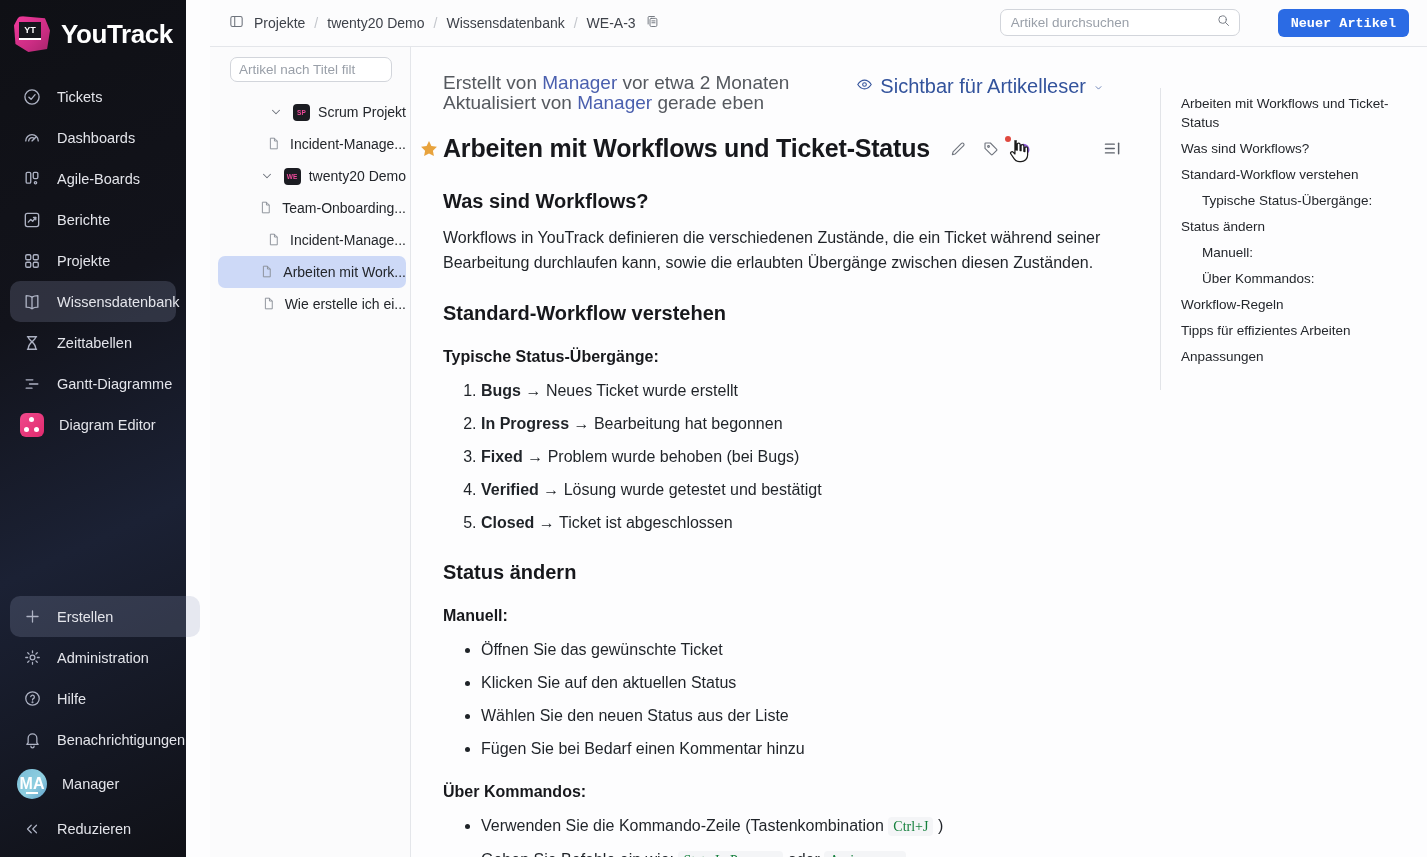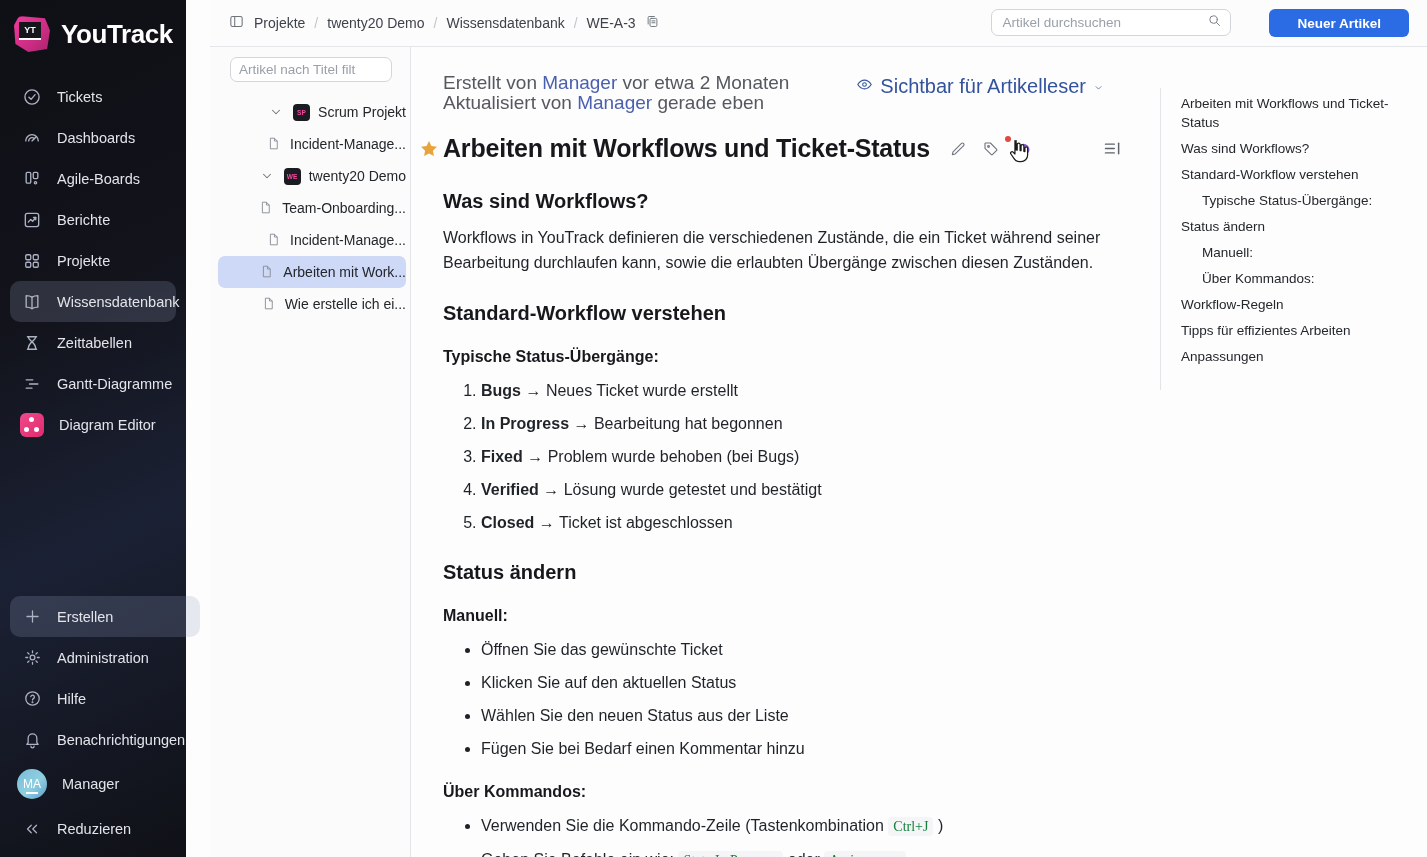--- a/index.html
+++ b/index.html
@@ -29,39 +29,39 @@
   .nav-item svg{stroke:var(--nav-icon);fill:none;stroke-width:1.6;stroke-linecap:round;stroke-linejoin:round;}
   .nav-item.active{background:rgba(150,160,190,.22);margin:0 10px;padding-left:12px;border-radius:10px;}
   .tile-icon{width:24px;height:24px;border-radius:6px;background:linear-gradient(135deg,#f04a8c,#e02a6e);
     position:relative;flex:0 0 auto;margin-left:-2px;}
   .tile-icon i{position:absolute;width:5px;height:5px;border-radius:50%;background:#fff;}
   .tile-icon i:nth-child(1){left:9px;top:4px;}
   .tile-icon i:nth-child(2){left:4px;top:14px;}
   .tile-icon i:nth-child(3){left:14px;top:14px;}
   .nav-bottom{position:absolute;left:0;bottom:8px;width:210px;}
   .avatar{width:30px;height:30px;border-radius:50%;background:linear-gradient(135deg,#79bcd8,#8fcfe0 55%,#5e9fc9);
-    color:#fff;font-size:12px;font-weight:400;display:flex;align-items:center;justify-content:center;
+    color:#fff;font-size:16px;font-weight:700;display:flex;align-items:center;justify-content:center;
     flex:0 0 auto;margin-left:-5px;position:relative;}
   .avatar::after{content:"";position:absolute;bottom:5px;width:12px;height:2px;background:#fff;}
 
   
   .topbar{position:absolute;left:210px;top:0;width:1217px;height:47px;background:#fcfcfd;
     border-bottom:1px solid var(--border);display:flex;align-items:center;padding:0 18px;z-index:4;}
   .crumb{display:flex;align-items:center;gap:9px;font-size:14px;color:#3e424a;}
   .crumb svg{stroke:#6e737c;fill:none;stroke-width:1.5;stroke-linecap:round;}
   .crumb .sep{color:#c3c6cc;}
   .crumb .item{cursor:pointer;}
   .search-wrap{margin-left:auto;display:flex;align-items:flex-start;gap:38px;}
   .search-box{width:240px;height:27px;border:1px solid #d2d5db;border-radius:7px;background:#fff;
     display:flex;align-items:center;padding:0 8px 0 10px;}
   .search-box input{border:none;outline:none;flex:1;font-size:13.5px;font-family:"Liberation Sans",sans-serif;color:#333;background:transparent;}
   .search-box input::placeholder{color:#9aa0a9;}
   .search-box svg{stroke:#7b8089;fill:none;stroke-width:1.6;stroke-linecap:round;}
-  .btn-primary{height:28px;padding:0 28px;background:var(--accent);color:#fff;border:none;border-radius:6px;
-    font-size:13.5px;font-weight:600;font-family:Liberation Sans, sans-serif;cursor:pointer;}
+  .btn-primary{height:28px;padding:0 13px;background:var(--accent);color:#fff;border:none;border-radius:6px;
+    font-size:13.5px;font-weight:600;font-family:Liberation Mono, monospace;cursor:pointer;}
 
   
   .treepanel{position:absolute;left:210px;top:47px;width:201px;height:810px;background:#fbfbfc;
     border-right:1px solid var(--border);padding-top:10px;}
   .filter-box{margin:0 10px 14px 20px;width:162px;height:25px;border:1px solid #d2d5db;border-radius:7px;
     background:#fff;display:flex;align-items:center;padding:0 8px;overflow:hidden;}
   .filter-box input{border:none;outline:none;width:100%;font-size:13.5px;font-family:Liberation Sans, sans-serif;background:transparent;color:#8b5cf6;}
   .filter-box input::placeholder{color:#9aa0a9;}
   .tree-row{display:flex;align-items:center;height:32px;font-size:14px;color:#23262b;cursor:pointer;
     padding-left:24px;gap:8px;margin:0 4px 0 8px;border-radius:7px;white-space:nowrap;overflow:hidden;justify-content:flex-end;}

